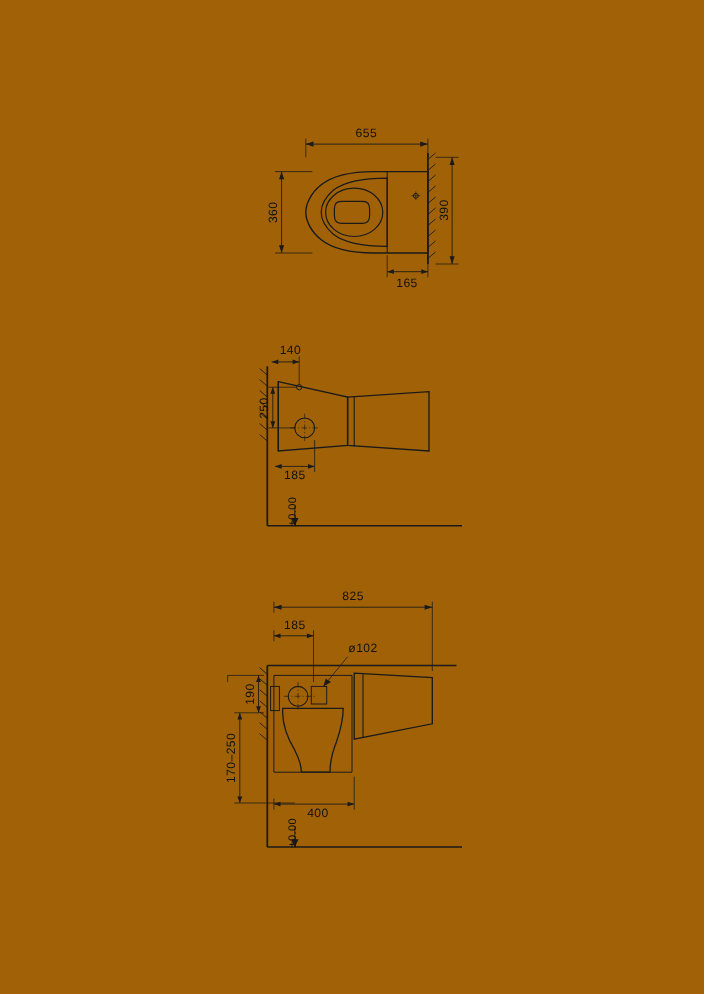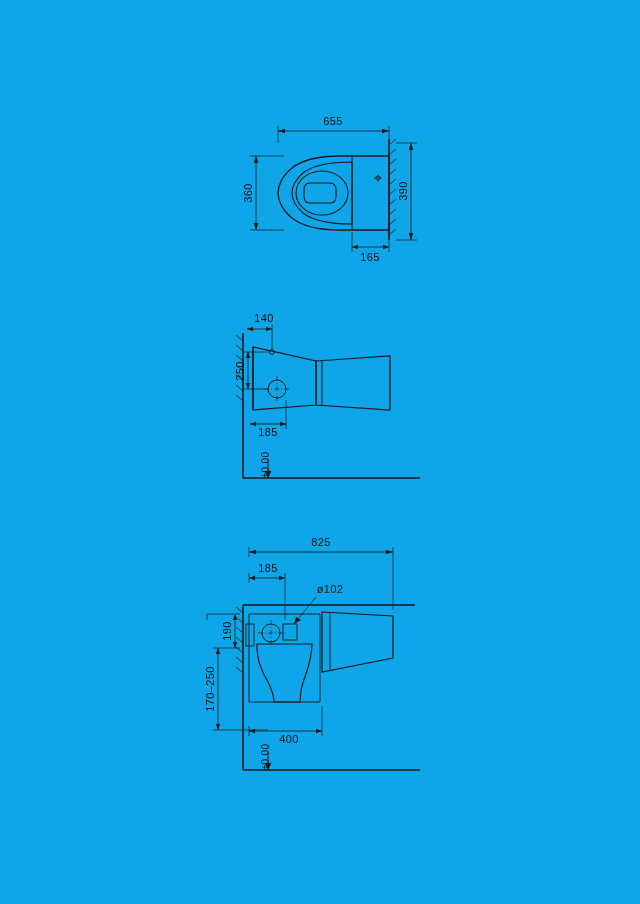--- a/index.html
+++ b/index.html
@@ -13,21 +13,21 @@
     position: relative;
     font-family: "Liberation Sans", sans-serif;
     color: #1a1a1a;
     overflow: hidden;
   }
   .sheet {
     position: absolute;
     left: 0; top: 0;
     width: 640px;
     height: 904px;
-    background: #0ea5e9;
+    background: #a16207;
   }
   svg.drawing {
     position: absolute;
     left: 0;
     top: 0;
     width: 640px;
     height: 904px;
   }
   .dimtext {
     font-family: "Liberation Sans", sans-serif;

